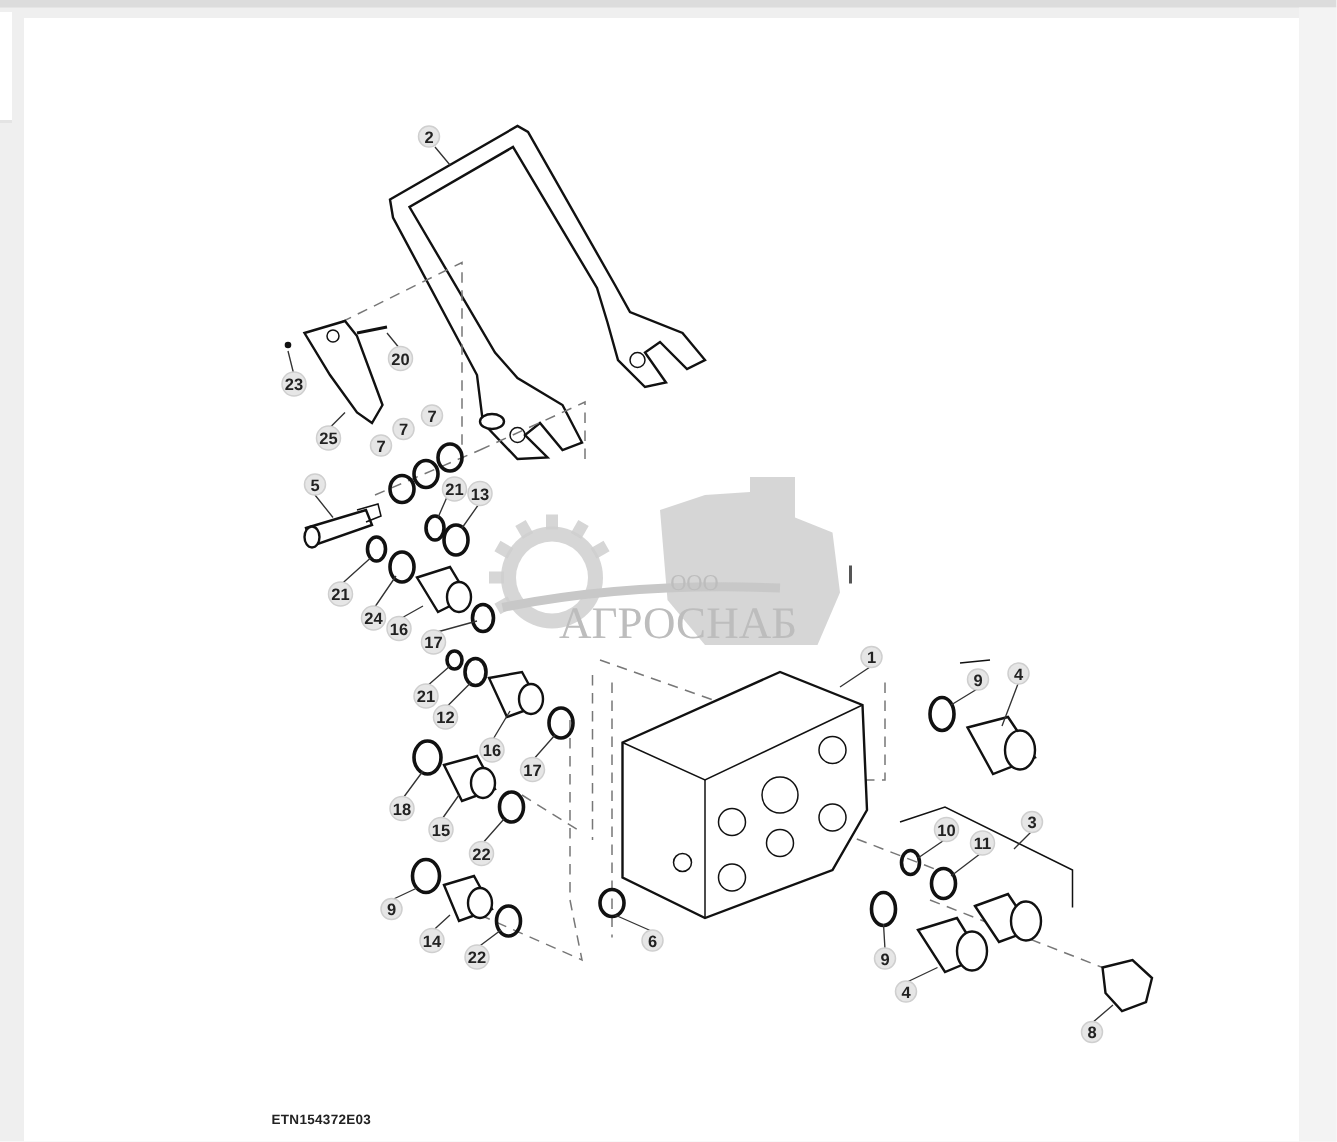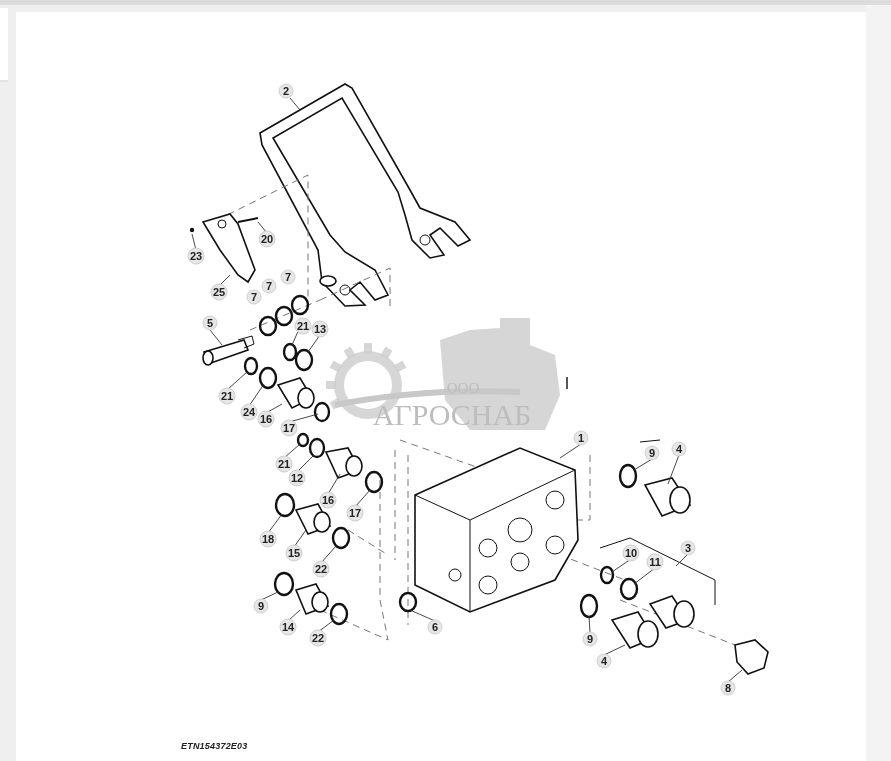--- a/index.html
+++ b/index.html
@@ -10,21 +10,21 @@
   .rightgap { position:absolute; left:866px; top:5px; width:25px; height:756px; background:#f3f3f3; }
   svg { position:absolute; left:0; top:0; }
   .lbl { font-family:"Liberation Sans", sans-serif; font-weight:bold; font-size:11px; fill:#222; text-anchor:middle; }
   .bub { fill:#e6e6e6; stroke:#cfcfcf; stroke-width:1; }
   .ln { stroke:#111; stroke-width:1.6; fill:#fff; }
   .thin { stroke:#111; stroke-width:1; fill:none; }
   .dash { stroke:#777; stroke-width:1; fill:none; stroke-dasharray:7 5; }
   .lead { stroke:#333; stroke-width:0.9; fill:none; }
   .ring { fill:none; stroke:#111; stroke-width:2.4; }
   .wm { fill:#cfcfcf; opacity:0.85; }
-  .caption { position:absolute; left:181px; top:741px; font-size:9px; font-weight:bold; color:#222; letter-spacing:0.2px;font-style:italic; }
+  .caption { position:absolute; left:181px; top:741px; font-size:9px; font-weight:bold; color:#222; letter-spacing:0.2px; }
 </style>
 </head>
 <body>
 
 <div class="topbar"></div>
 <div class="leftpanel"></div>
 <div class="rightgap"></div>
 <div class="card"></div>
 
 <svg width="891" height="761" viewBox="0 0 891 761">

